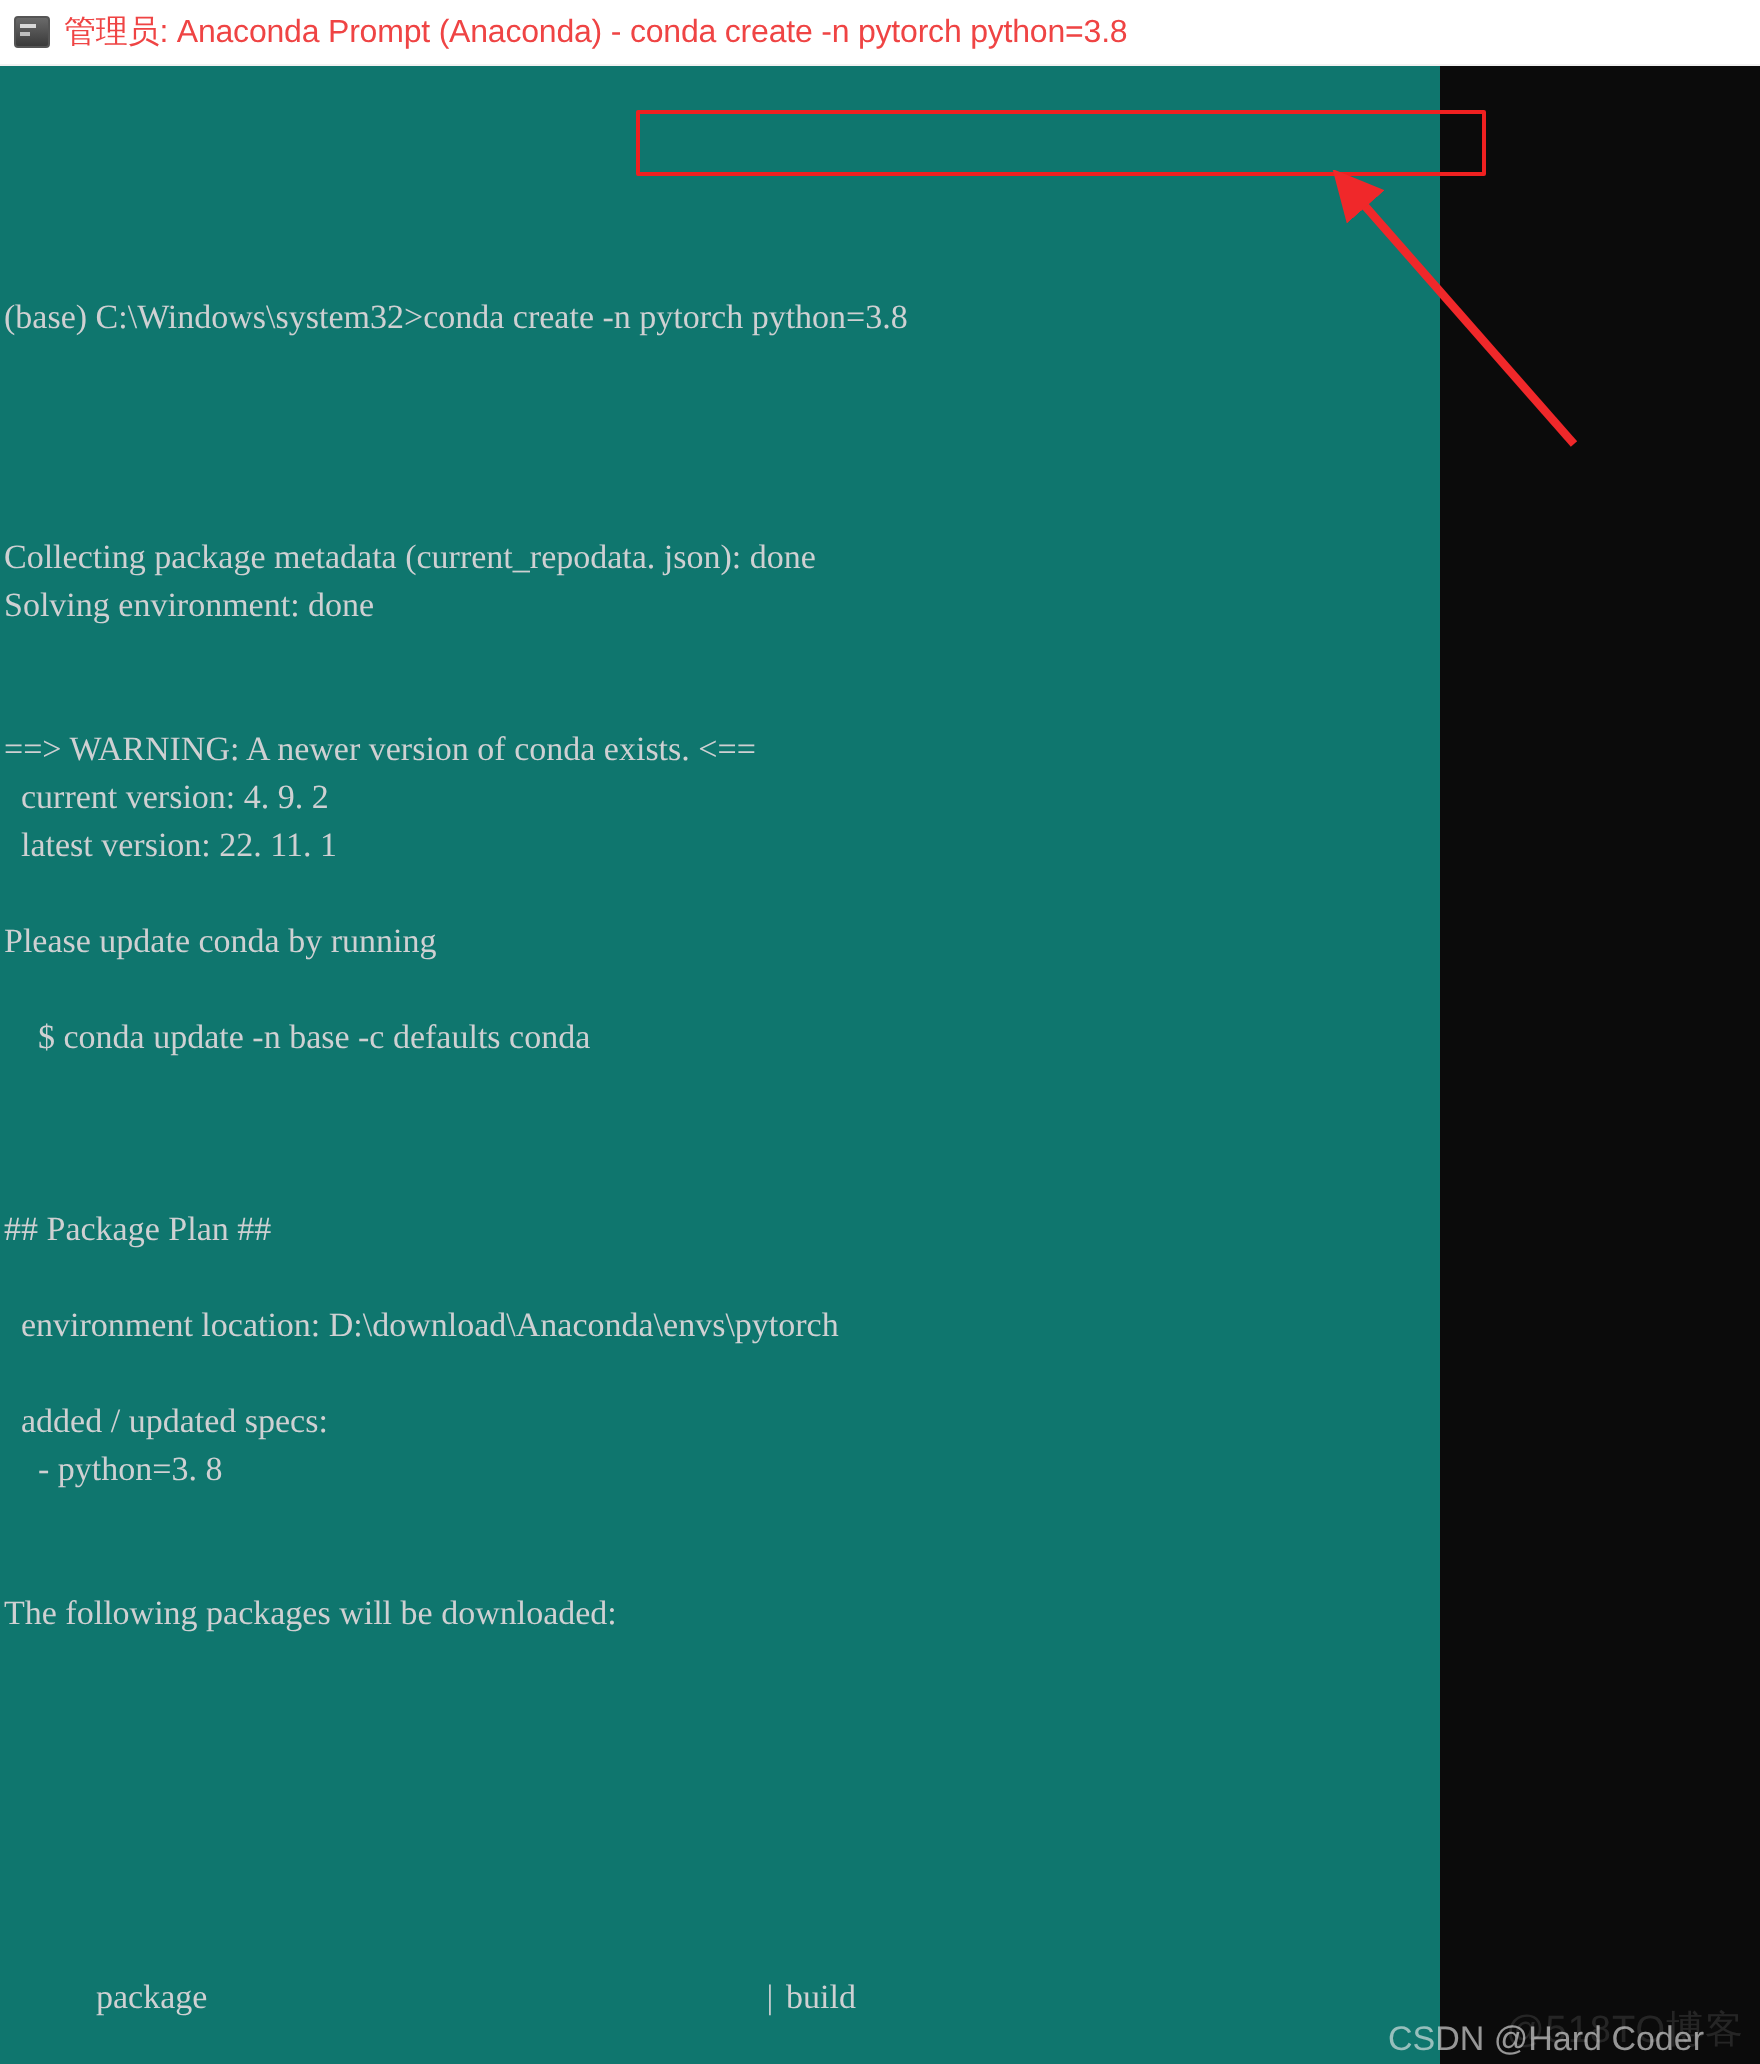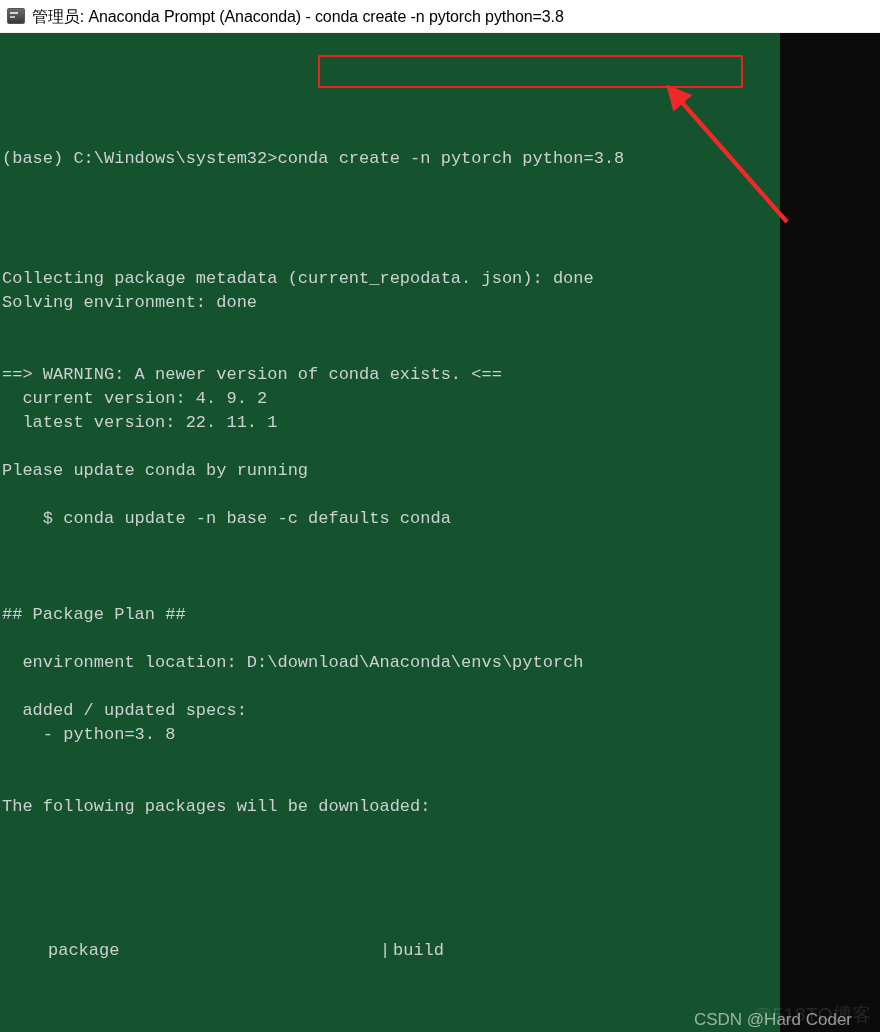--- a/index.html
+++ b/index.html
@@ -49,49 +49,49 @@
   #titlebar .app-icon::after {
     content: "";
     position: absolute; left: 2px; top: 7px;
     width: 5px; height: 2px;
     background: #bdbdbd;
   }
   #titlebar .title-text {
     font-family: "Liberation Sans", sans-serif;
     font-size: 16px;
     line-height: 19px;
-    color: #000000;
+    color: #ef4444;
     white-space: nowrap;
     letter-spacing: -0.1px;
   }
 
   
   #terminal {
     position: absolute; left: 0; top: 33px;
-    width: 780px; height: 999px;
-    background: #14532d;
+    width: 720px; height: 999px;
+    background: #0f766e;
     padding: 18px 0 0 0;
-    font-family: Liberation Mono, monospace;
+    font-family: Liberation Serif, serif;
     font-size: 17px;
     line-height: 24px;
     color: #cfd0d2;
     white-space: pre;
     overflow: hidden;
   }
   .tline {
     display: block;
     height: 24px;
     padding-left: 2px;
     white-space: pre;
     letter-spacing: 0px;
   }
   .tline.blank { color: transparent; }
   .col-sep   { display: inline-block; width: 16px; text-align: center; }
 
-  .hdr-pkg   { display: inline-block; width: 375px; padding-left: 46px; }
+  .hdr-pkg   { display: inline-block; width: 375px; padding-left: 46px; margin-top: 48px; }
   .hdr-build { display: inline-block; width: 212px; }
 
   
   #redbox {
     position: absolute;
     left: 318px; top: 55px;
     width: 425px; height: 33px;
     border: 2px solid #ef2020;
     border-radius: 1px;
     pointer-events: none;

